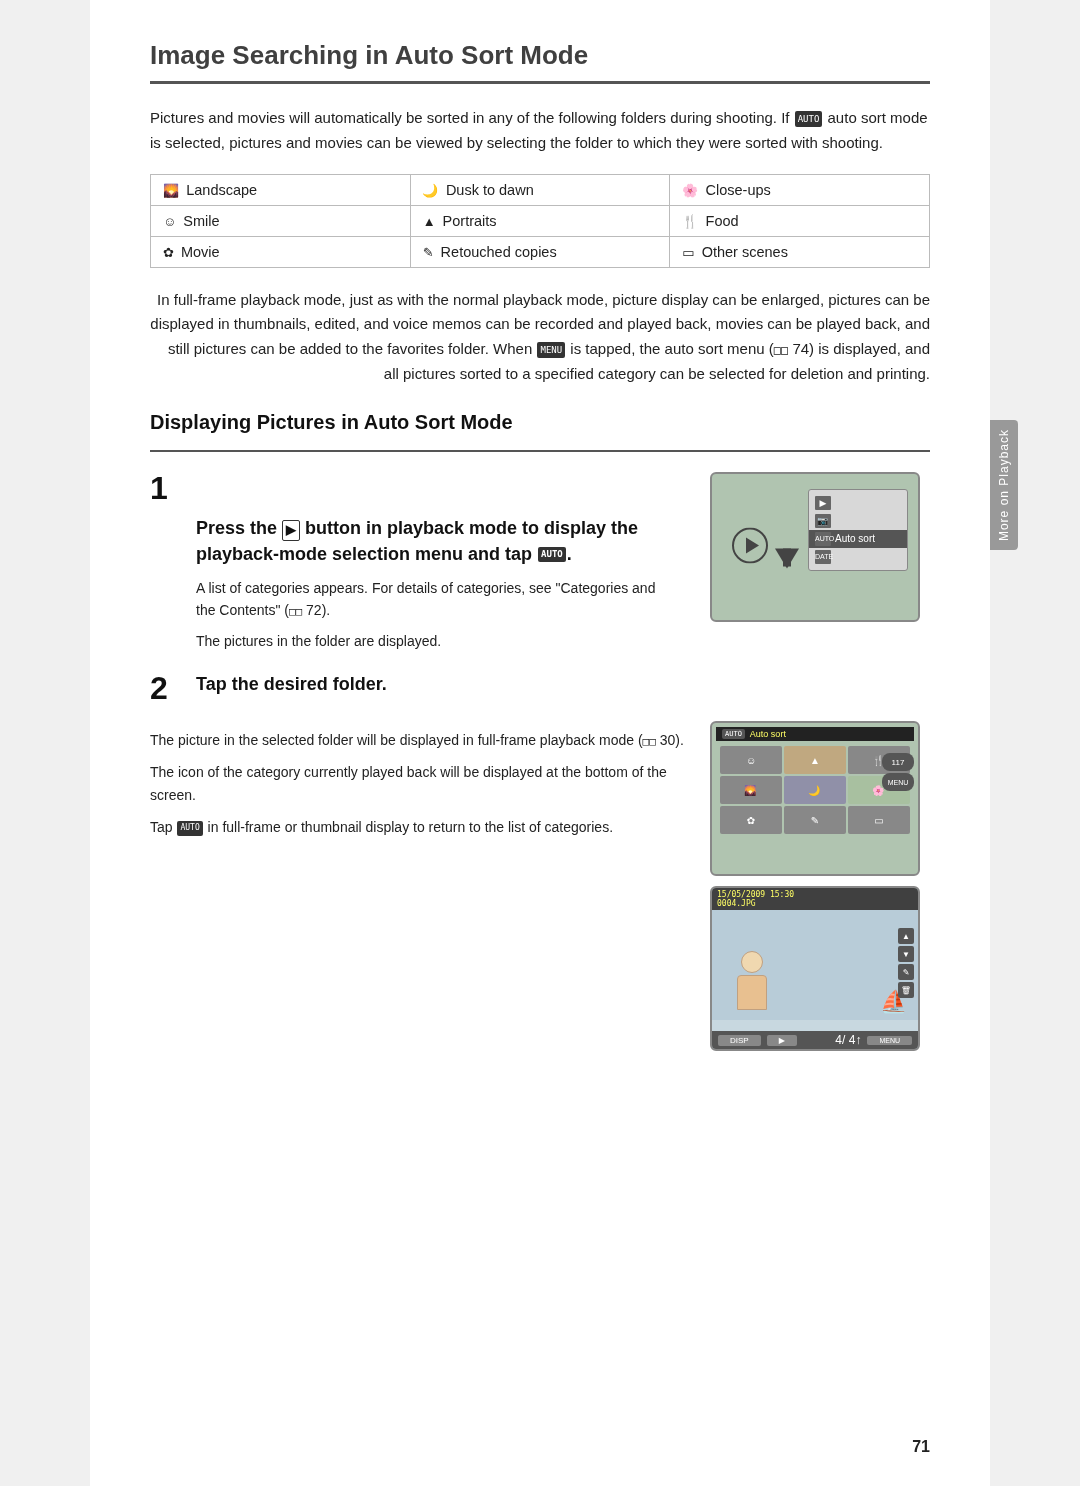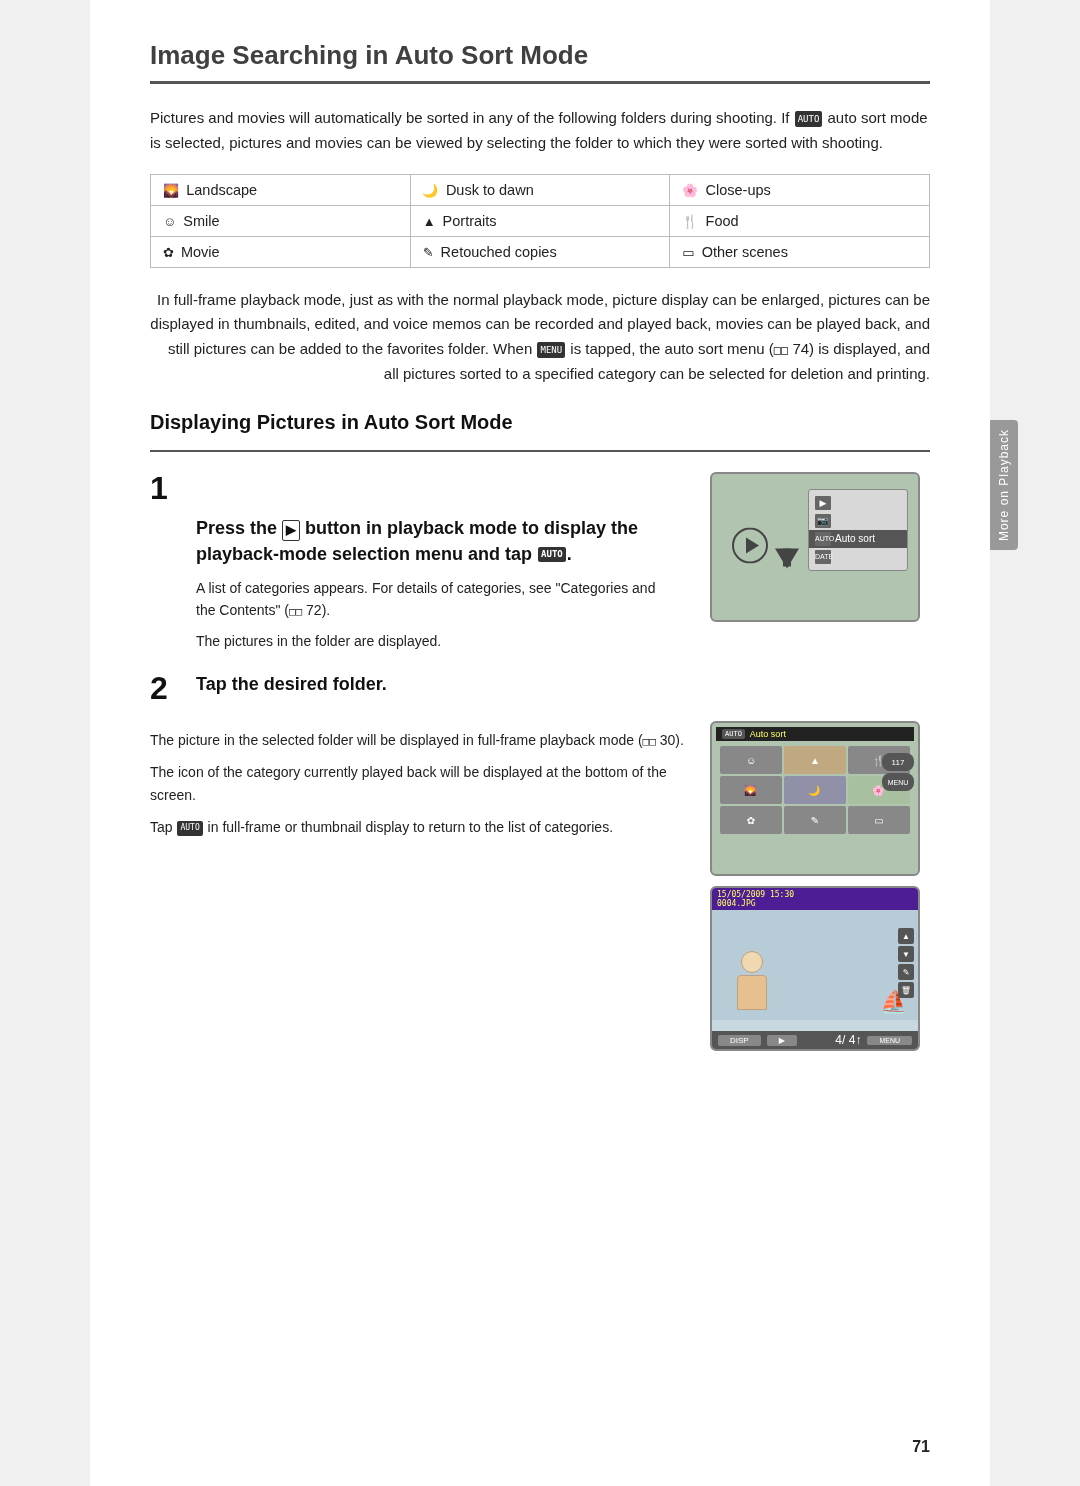--- a/index.html
+++ b/index.html
@@ -212,21 +212,21 @@
     .camera-screen-3 {
       width: 210px;
       height: 165px;
       background: #c8d8e0;
       border: 2px solid #888;
       border-radius: 6px;
       overflow: hidden;
       position: relative;
     }
     .cs3-top-bar {
-      background: #4c1d95;
+      background: #404040;
       color: #ff6;
       font-size: 8px;
       padding: 2px 5px;
       font-family: monospace;
     }
     .cs3-image-area {
       width: 100%;
       height: 110px;
       background: #b8ccd8;
       display: flex;

